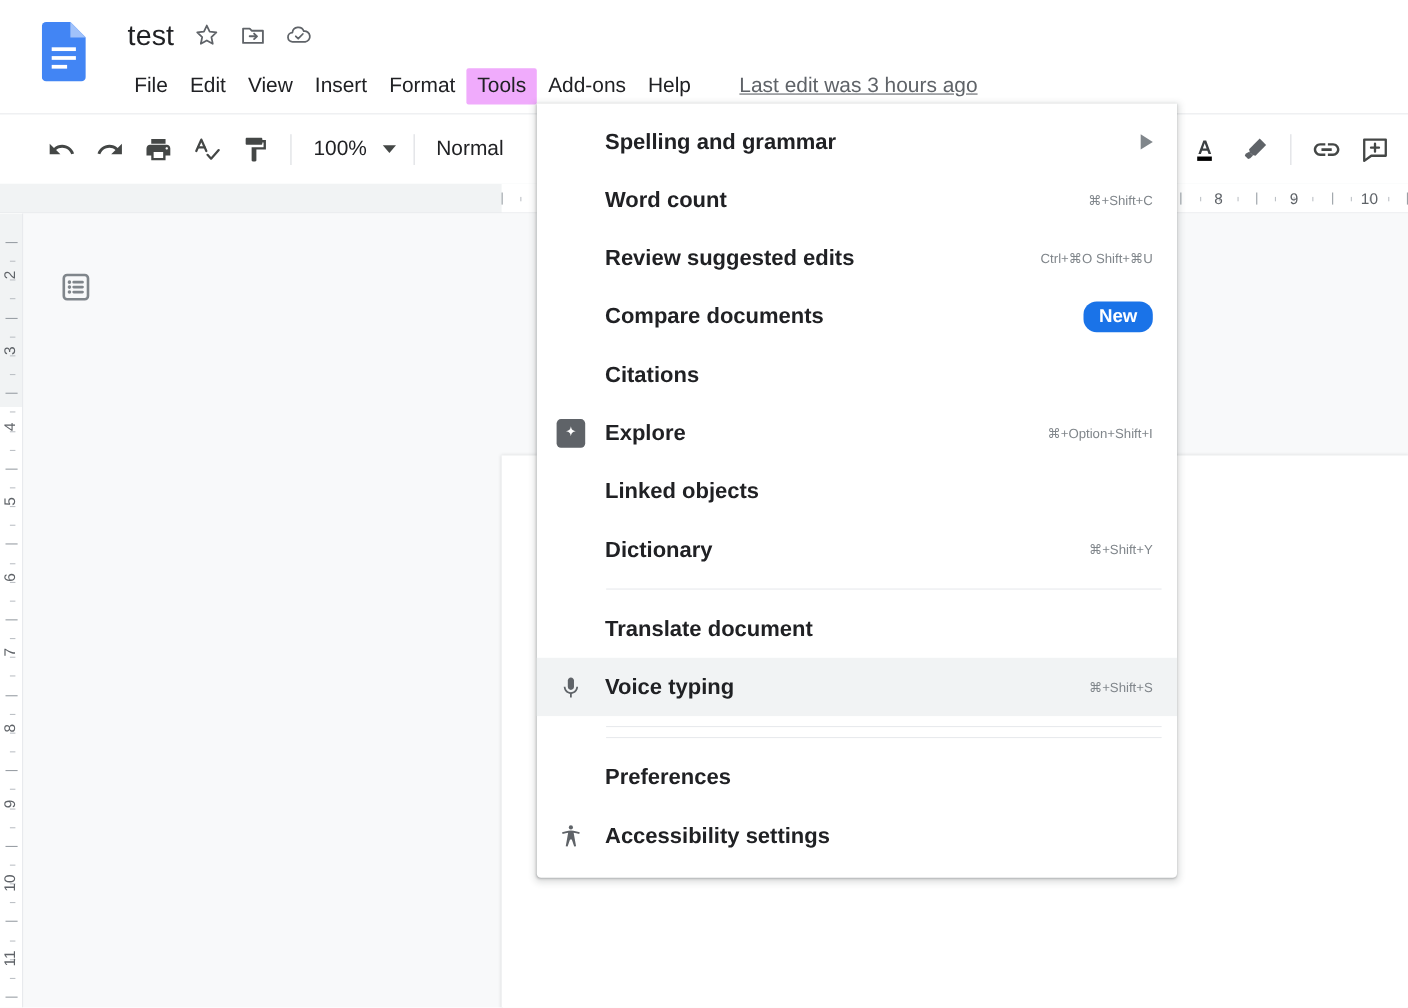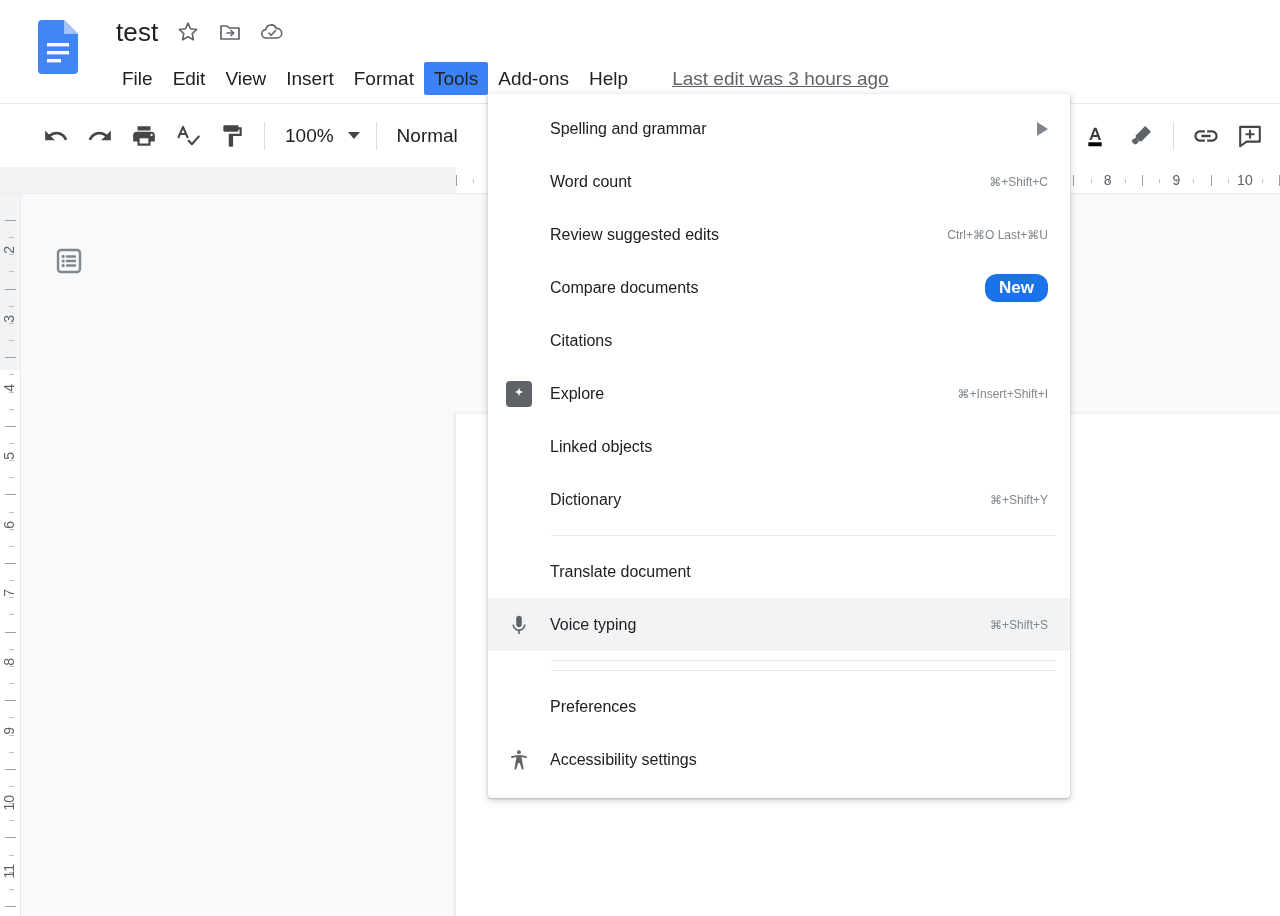--- a/index.html
+++ b/index.html
@@ -53,21 +53,21 @@
   }
   .menu-item {
     font-size: 19px;
     color: #202124;
     padding: 4px 10px;
     line-height: 25px;
     border-radius: 2px;
     white-space: nowrap;
   }
   .menu-item.active {
-    background: #3b82f6;
+    background: #f0abfc;
   }
   .last-edit {
     font-size: 19px;
     color: #5f6368;
     text-decoration: underline;
     margin-left: 34px;
     white-space: nowrap;
     line-height: 25px;
   }
 
@@ -205,23 +205,24 @@
     cursor: default;
   }
   .mrow.hl { background: #f1f3f4; }
   .mrow-icon {
     width: 62px; flex: 0 0 62px;
     display: flex; align-items: center; justify-content: center;
     color: #5f6368;
   }
   .mrow-label {
     flex: 1 1 auto;
-    font-size: 16px; color: #202124;
+    font-size: 20px; color: #202124;
     white-space: nowrap;
     line-height: 26px;
+    font-weight: bold;
   }
   .mrow-accel {
     font-size: 12px; color: #80868b;
     white-space: nowrap;
     margin-left: 20px;
     line-height: 24px;
   }
   .badge-new {
     background: #1a73e8; color: #ffffff;
     font-size: 17px; font-weight: bold;
@@ -532,21 +533,21 @@
 
     <div class="mrow">
       <div class="mrow-icon"></div>
       <div class="mrow-label">Word count</div>
       <div class="mrow-accel">⌘+Shift+C</div>
     </div>
 
     <div class="mrow">
       <div class="mrow-icon"></div>
       <div class="mrow-label">Review suggested edits</div>
-      <div class="mrow-accel">Ctrl+⌘O Last+⌘U</div>
+      <div class="mrow-accel">Ctrl+⌘O Shift+⌘U</div>
     </div>
 
     <div class="mrow">
       <div class="mrow-icon"></div>
       <div class="mrow-label">Compare documents</div>
       <div class="badge-new">New</div>
     </div>
 
     <div class="mrow">
       <div class="mrow-icon"></div>
@@ -555,21 +556,21 @@
 
     <div class="mrow">
       <div class="mrow-icon">
         <span class="explore-chip">
           <svg width="18" height="18" viewBox="0 0 24 24" fill="#ffffff">
             <path d="M12 3.4 c.9 4.2 1.8 5.1 6 6 -4.2 .9 -5.1 1.8 -6 6 -.9 -4.2 -1.8 -5.1 -6 -6 4.2 -.9 5.1 -1.8 6 -6 z"></path>
           </svg>
         </span>
       </div>
       <div class="mrow-label">Explore</div>
-      <div class="mrow-accel">⌘+Insert+Shift+I</div>
+      <div class="mrow-accel">⌘+Option+Shift+I</div>
     </div>
 
     <div class="mrow">
       <div class="mrow-icon"></div>
       <div class="mrow-label">Linked objects</div>
     </div>
 
     <div class="mrow">
       <div class="mrow-icon"></div>
       <div class="mrow-label">Dictionary</div>

